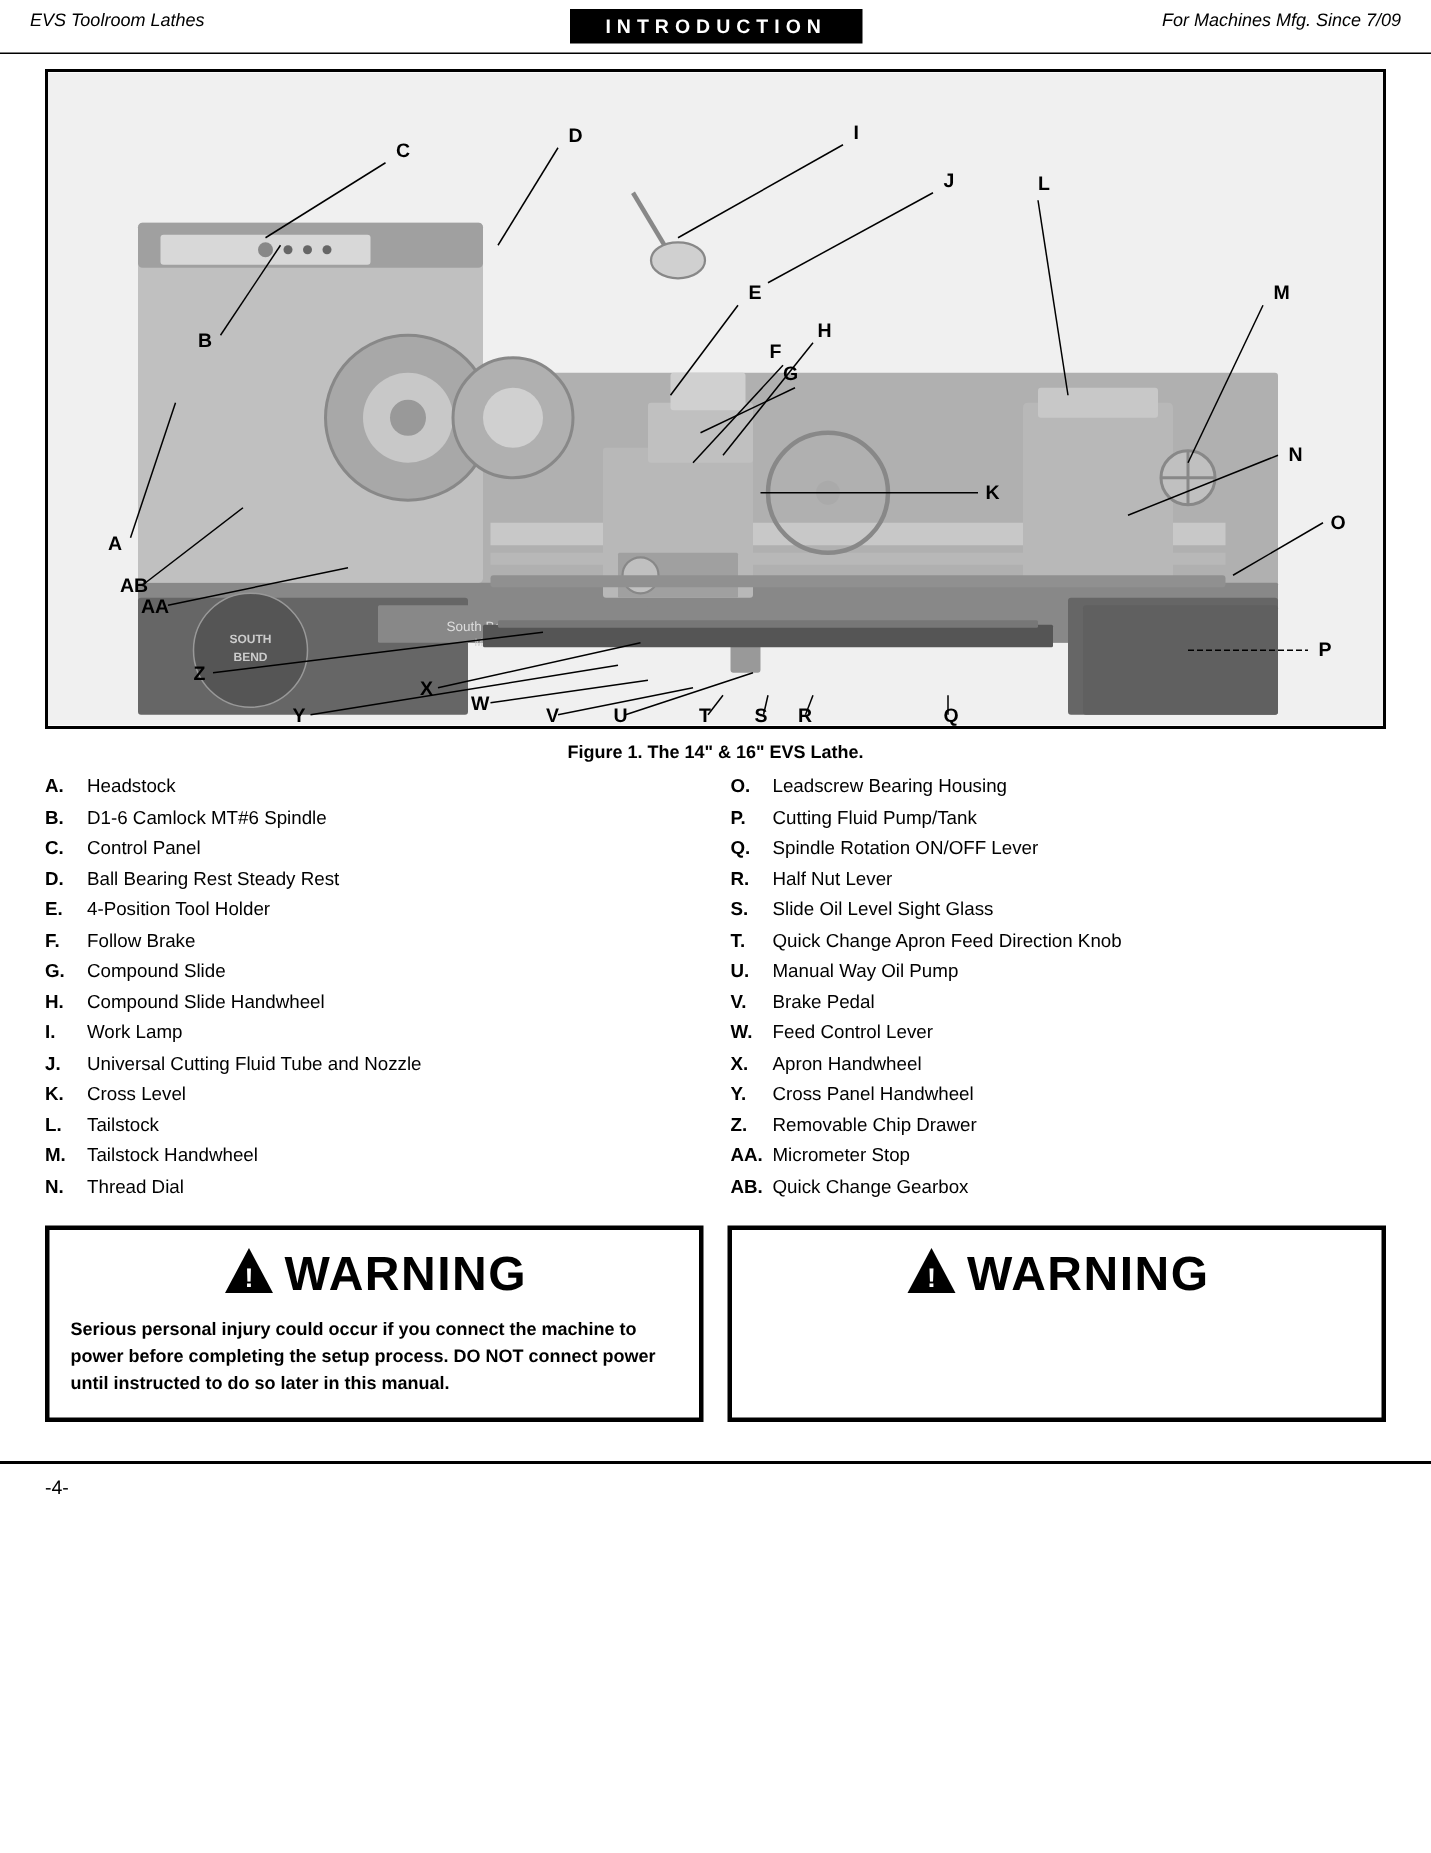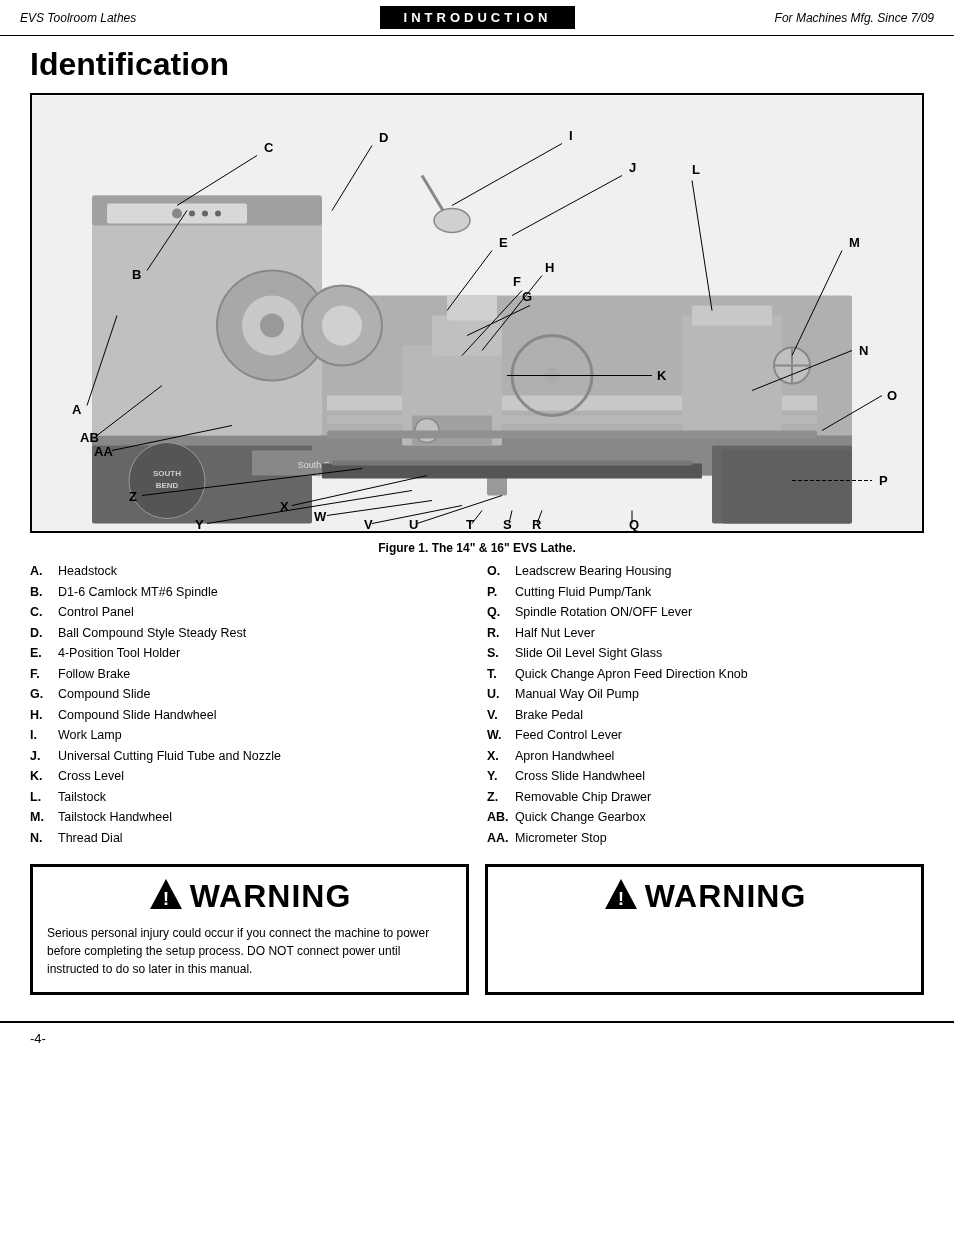--- a/index.html
+++ b/index.html
@@ -8,21 +8,20 @@
       background: #fff;
       width: 954px;
       min-height: 1235px;
       color: #000;
       font-size: 13px;
     }
 
     
     .page-header {
       display: flex;
-      align-items: center;
       justify-content: space-between;
       padding: 6px 20px;
       border-bottom: 1px solid #000;
     }
     .header-left, .header-right {
       font-size: 12px;
       font-style: italic;
     }
     .header-center {
       background: #000;
@@ -107,21 +106,21 @@
       margin-bottom: 8px;
       gap: 6px;
     }
     .warning-title {
       font-size: 32px;
       font-weight: bold;
       letter-spacing: 1px;
     }
     .warning-text {
       font-size: 12px;
-      font-weight: normal;
+      font-weight: bold;
       line-height: 1.5;
     }
 
     
     .page-footer {
       border-top: 2px solid #000;
       display: flex;
       align-items: center;
       justify-content: space-between;
       padding: 8px 30px;
@@ -149,21 +148,20 @@
 <body>
 
 <div class="page-header">
   <span class="header-left">EVS Toolroom Lathes</span>
   <span class="header-center">INTRODUCTION</span>
   <span class="header-right">For Machines Mfg. Since 7/09</span>
 </div>
 
 <div class="main-content">
 
-  <h1 class="page-title">Identification</h1>
 
   <div class="figure-container">
     <svg class="diagram-svg" viewBox="0 0 890 435" xmlns="http://www.w3.org/2000/svg">
 
       <rect width="890" height="435" fill="#f0f0f0"></rect>
 
       <rect x="60" y="200" width="760" height="180" fill="#b0b0b0" rx="2"></rect>
       <rect x="60" y="340" width="760" height="40" fill="#888" rx="1"></rect>
 
       <rect x="60" y="100" width="230" height="240" fill="#c0c0c0" rx="3"></rect>
@@ -330,21 +328,21 @@
       <div class="id-item">
         <span class="id-letter"><b>B.</b></span>
         <span class="id-text">D1-6 Camlock MT#6 Spindle</span>
       </div>
       <div class="id-item">
         <span class="id-letter"><b>C.</b></span>
         <span class="id-text">Control Panel</span>
       </div>
       <div class="id-item">
         <span class="id-letter"><b>D.</b></span>
-        <span class="id-text">Ball Compound Style Steady Rest</span>
+        <span class="id-text">Ball Bearing Rest Steady Rest</span>
       </div>
       <div class="id-item">
         <span class="id-letter"><b>E.</b></span>
         <span class="id-text">4-Position Tool Holder</span>
       </div>
       <div class="id-item">
         <span class="id-letter"><b>F.</b></span>
         <span class="id-text">Follow Brake</span>
       </div>
       <div class="id-item">
@@ -416,33 +414,33 @@
       <div class="id-item">
         <span class="id-letter"><b>W.</b></span>
         <span class="id-text">Feed Control Lever</span>
       </div>
       <div class="id-item">
         <span class="id-letter"><b>X.</b></span>
         <span class="id-text">Apron Handwheel</span>
       </div>
       <div class="id-item">
         <span class="id-letter"><b>Y.</b></span>
-        <span class="id-text">Cross Slide Handwheel</span>
+        <span class="id-text">Cross Panel Handwheel</span>
       </div>
       <div class="id-item">
         <span class="id-letter"><b>Z.</b></span>
         <span class="id-text">Removable Chip Drawer</span>
       </div>
       <div class="id-item">
+        <span class="id-letter"><b>AA.</b></span>
+        <span class="id-text">Micrometer Stop</span>
+      </div>
+      <div class="id-item">
         <span class="id-letter"><b>AB.</b></span>
         <span class="id-text">Quick Change Gearbox</span>
-      </div>
-      <div class="id-item">
-        <span class="id-letter"><b>AA.</b></span>
-        <span class="id-text">Micrometer Stop</span>
       </div>
     </div>
   </div>
 
   <div class="warning-section">
     <div class="warning-box">
       <div class="warning-header">
         <div style="position:relative; display:inline-block;">
           <svg width="36" height="36" viewBox="0 0 36 36">
             <polygon points="18,2 34,32 2,32" fill="#000"></polygon>

